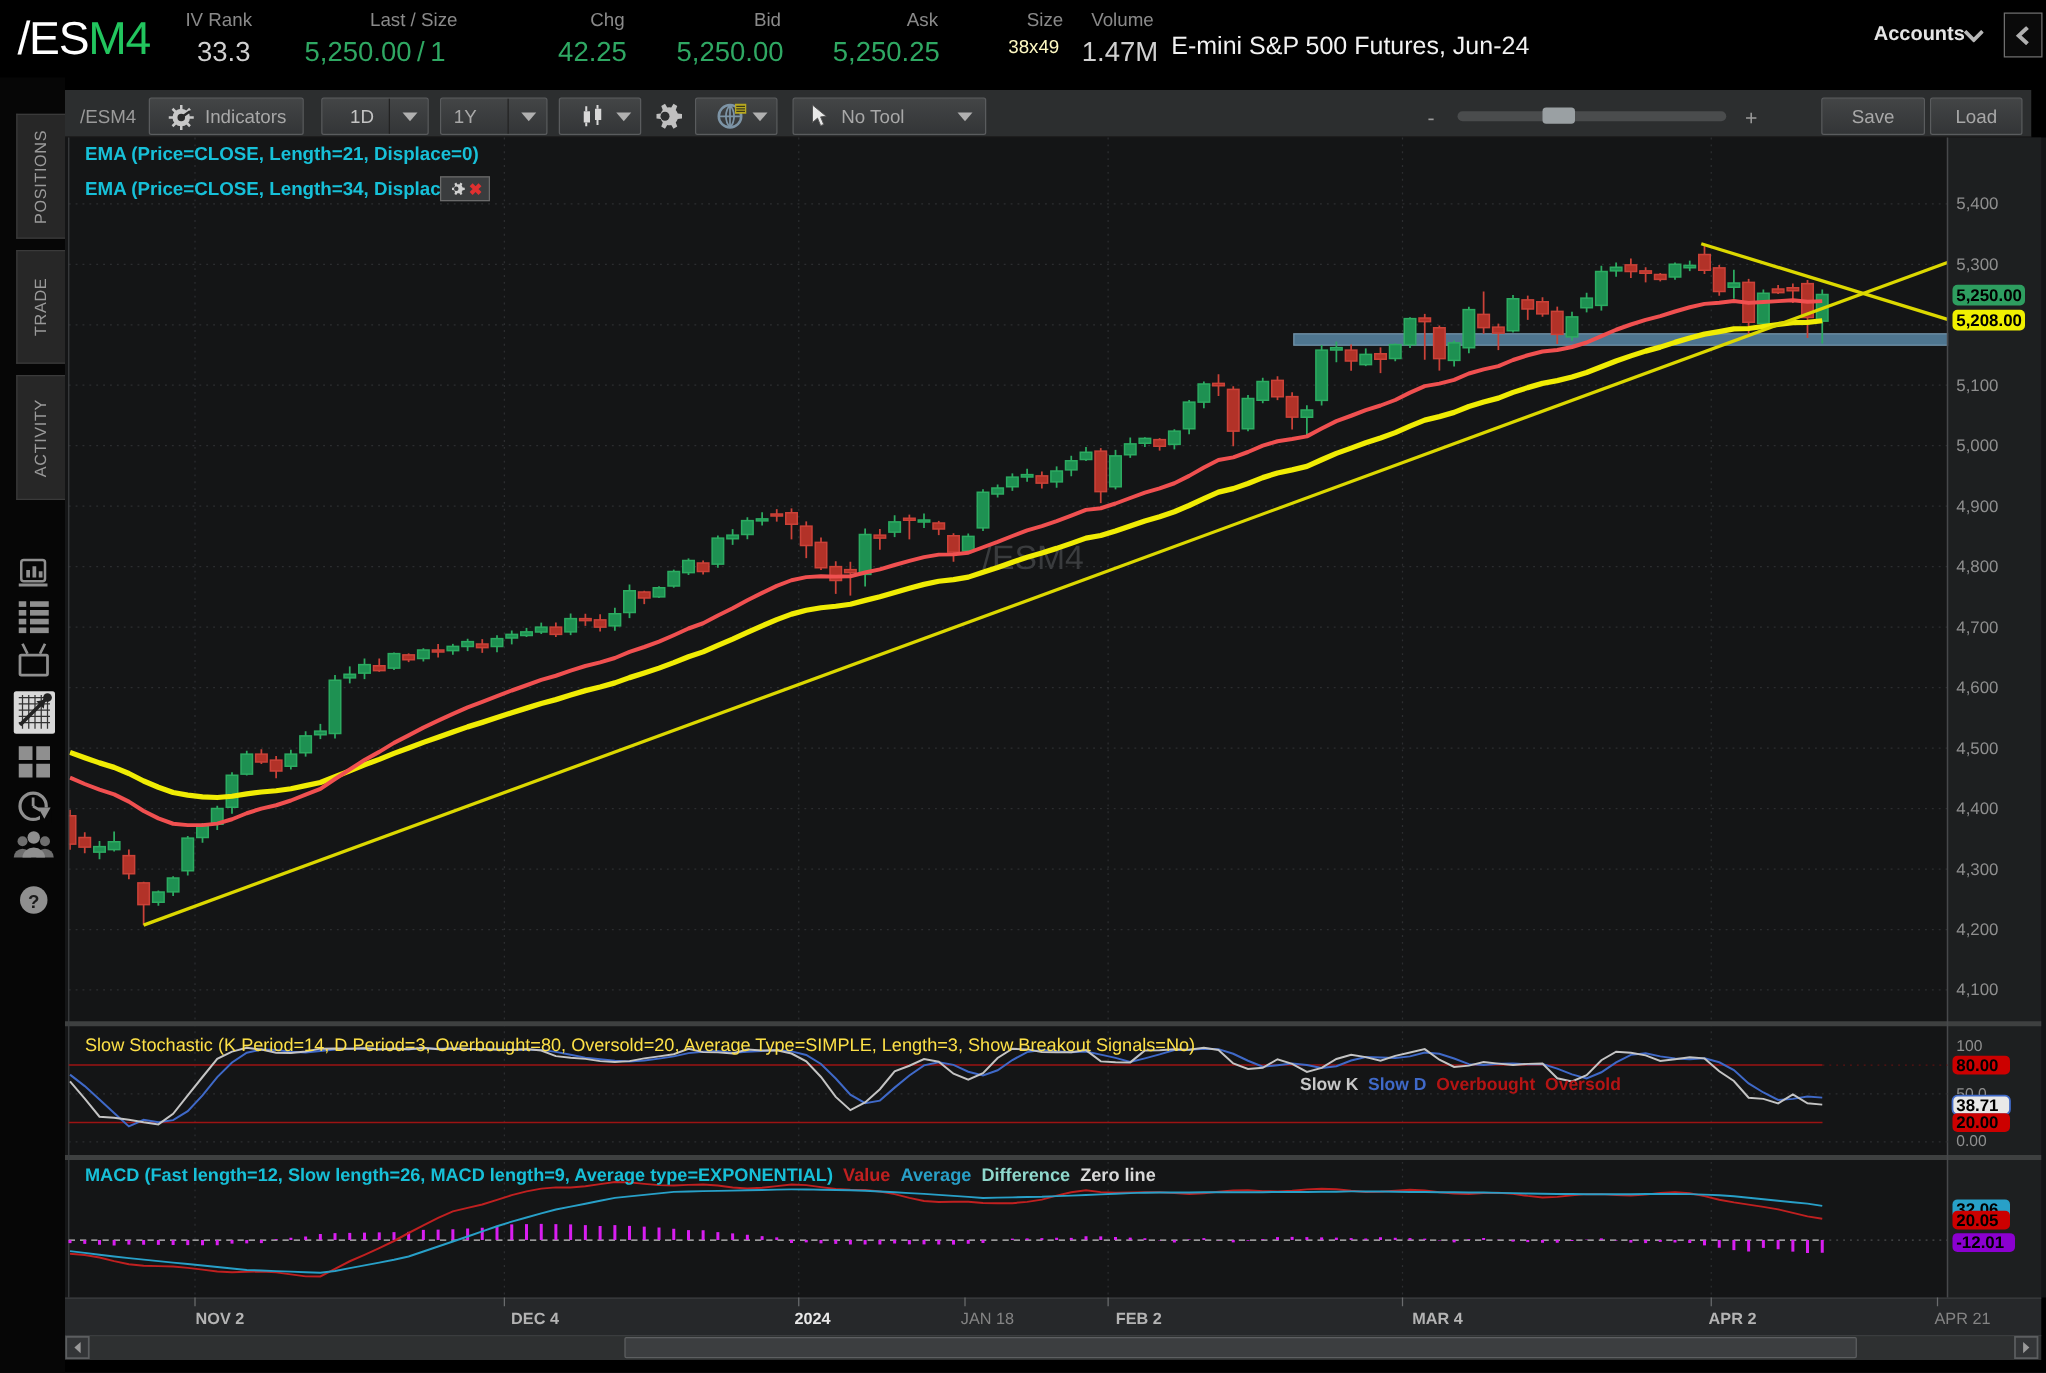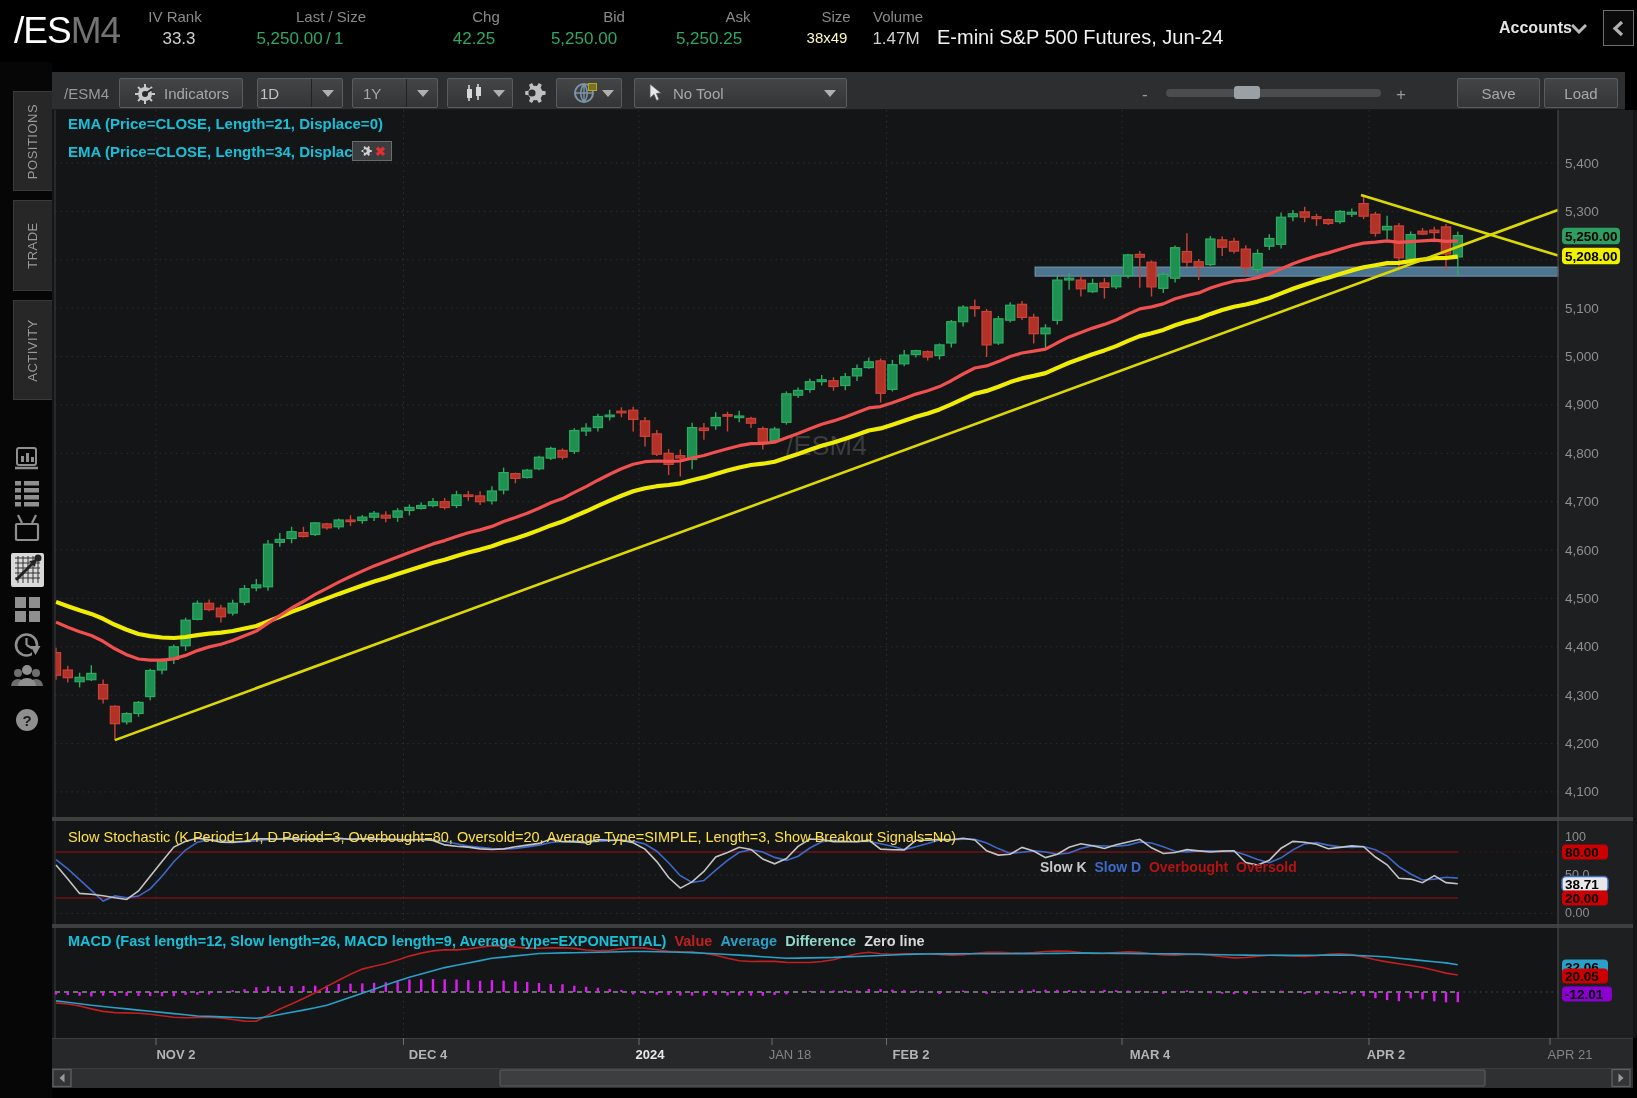--- a/index.html
+++ b/index.html
@@ -1,22 +1,22 @@
 <!DOCTYPE html>
 <html><head><meta charset="utf-8"><style>
 *{margin:0;padding:0;box-sizing:border-box}
 body{width:1637px;height:1098px;background:#000;font-family:"Liberation Sans",sans-serif;position:relative;overflow:hidden}
 .hdr-lab{position:absolute;top:8px;font-size:15px;color:#8a8a8a;transform:translateX(-50%)}
-.hdr-val{position:absolute;top:29px;font-size:17px;color:#d0d0d0;transform:translateX(-50%)}
+.hdr-val{position:absolute;top:29px;font-size:22px;color:#d0d0d0;transform:translateX(-50%)}
 .green{color:#2fa863}
 .tb-btn{position:absolute;top:78px;height:30px;background:linear-gradient(#434546,#333537);border:1px solid #5a5c5e;border-radius:2px;color:#a8a8a8;font-size:15px;display:flex;align-items:center;justify-content:center}
 .varrow{width:0;height:0;border-left:6px solid transparent;border-right:6px solid transparent;border-top:7px solid #b0b0b0}
 </style></head><body>
 
-<div style="position:absolute;left:14px;top:10px;font-size:37px;letter-spacing:-1px"><span style="color:#fff">/ES</span><span style="color:#737373">M4</span></div>
+<div style="position:absolute;left:14px;top:10px;font-size:37px;letter-spacing:-1px"><span style="color:#fff">/ES</span><span style="color:#22c55e">M4</span></div>
 <div class="hdr-lab" style="left:175px">IV Rank</div>
 <div class="hdr-val" style="left:179px">33.3</div>
 <div class="hdr-lab" style="left:331px">Last / Size</div>
 <div class="hdr-val green" style="left:300px">5,250.00 / 1</div>
 <div class="hdr-lab" style="left:486px">Chg</div>
 <div class="hdr-val green" style="left:474px">42.25</div>
 <div class="hdr-lab" style="left:614px">Bid</div>
 <div class="hdr-val green" style="left:584px">5,250.00</div>
 <div class="hdr-lab" style="left:738px">Ask</div>
 <div class="hdr-val green" style="left:709px">5,250.25</div>
@@ -123,21 +123,21 @@
         <g stroke="#c8c8c8" stroke-width="2">
           <path d="M12 2 v4 M12 18 v4 M2 12 h4 M18 12 h4 M5 5 l3 3 M19 5 l-3 3 M5 19 l3 -3 M19 19 l-3 -3"></path>
         </g>
       </g>
       <circle cx="12" cy="12" r="3" fill="#2a2a2a"></circle>
       <path d="M12 12 L19 7" stroke="#2a2a2a" stroke-width="2"></path>
     </svg>
     <span style="margin-left:7px">Indicators</span>
   </div>
 <div class="tb-btn" style="left:257px;width:86px;justify-content:flex-start">
-    <span style="margin-left:2px;color:#c4c4c4">1D</span>
+    <span style="margin-left:22px;color:#c4c4c4">1D</span>
     <div style="position:absolute;right:8px" class="varrow"></div>
     <div style="position:absolute;right:30px;top:0;width:1px;height:100%;background:#222"></div>
   </div>
 <div class="tb-btn" style="left:352px;width:86px;justify-content:flex-start">
     <span style="margin-left:10px">1Y</span>
     <div style="position:absolute;right:8px" class="varrow"></div>
     <div style="position:absolute;right:30px;top:0;width:1px;height:100%;background:#222"></div>
   </div>
 <div class="tb-btn" style="left:447px;width:66px">
     <svg width="26" height="20" viewBox="0 0 26 20" style="margin-right:8px">
@@ -158,21 +158,21 @@
   </svg>
 <div class="tb-btn" style="left:556px;width:66px">
     <svg width="30" height="24" viewBox="0 0 30 24" style="margin-right:6px">
       <circle cx="13" cy="12" r="9" fill="none" stroke="#7d94a6" stroke-width="2"></circle>
       <path d="M4 12 h18 M13 3 a14 14 0 0 1 0 18 M13 3 a14 14 0 0 0 0 18 M13 3 v18" stroke="#7d94a6" stroke-width="1.4" fill="none"></path>
       <rect x="17" y="2" width="9" height="8" fill="#b8a820"></rect>
       <path d="M18 4 h7 M18 6 h7 M18 8 h7" stroke="#3a3a1a" stroke-width="1"></path>
     </svg>
     <div style="position:absolute;right:7px" class="varrow"></div>
   </div>
-<div class="tb-btn" style="left:634px;width:213px;justify-content:flex-start">
+<div class="tb-btn" style="left:634px;width:155px;justify-content:flex-start">
     <svg width="16" height="20" viewBox="0 0 16 20" style="margin-left:12px">
       <path d="M3 1 L3 15 L7 11.5 L9.5 17.5 L12 16.5 L9.5 10.5 L14 10 Z" fill="#e8e8e8" stroke="#555" stroke-width="0.8"></path>
     </svg>
     <span style="margin-left:10px">No Tool</span>
     <div style="position:absolute;right:10px" class="varrow"></div>
   </div>
 <div style="position:absolute;left:1142px;top:85px;color:#9a9a9a;font-size:17px">-</div>
 <div style="position:absolute;left:1166px;top:89px;width:215px;height:8px;background:#4a4c4d;border-radius:4px"></div>
 <div style="position:absolute;left:1234px;top:86px;width:26px;height:13px;background:#9aa0a3;border-radius:3px"></div>
 <div style="position:absolute;left:1396px;top:85px;color:#9a9a9a;font-size:17px">+</div>

